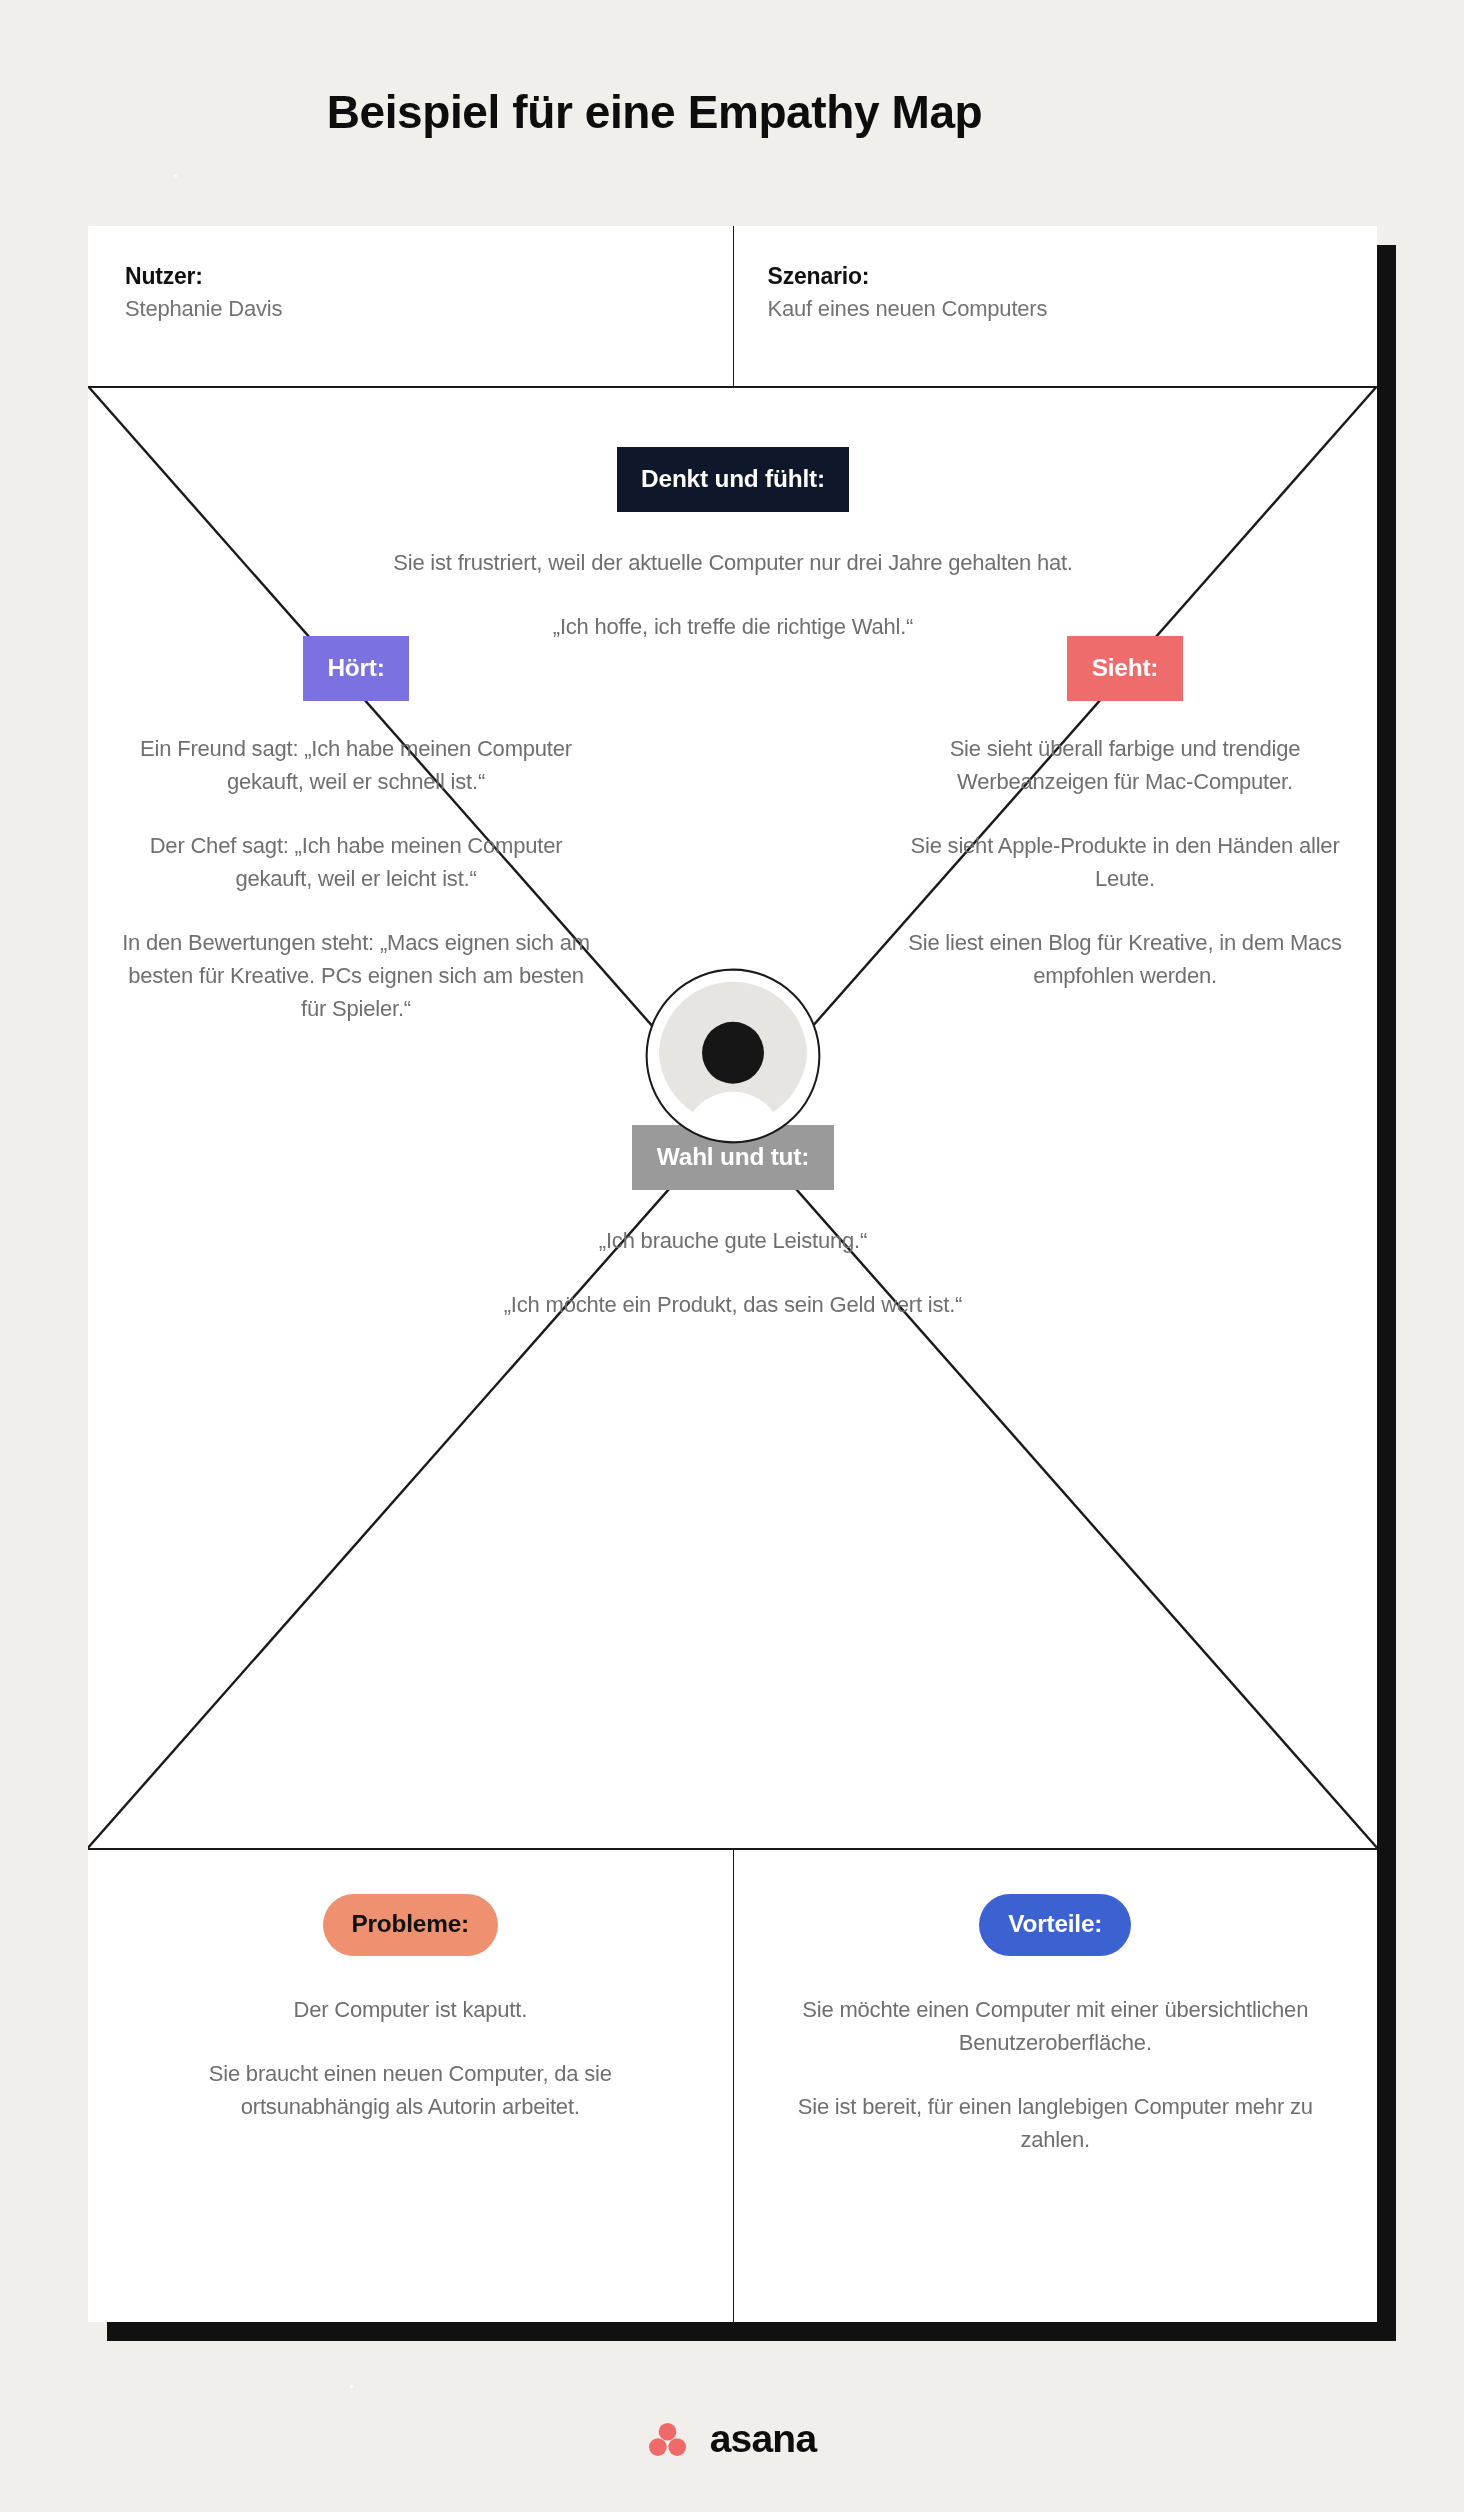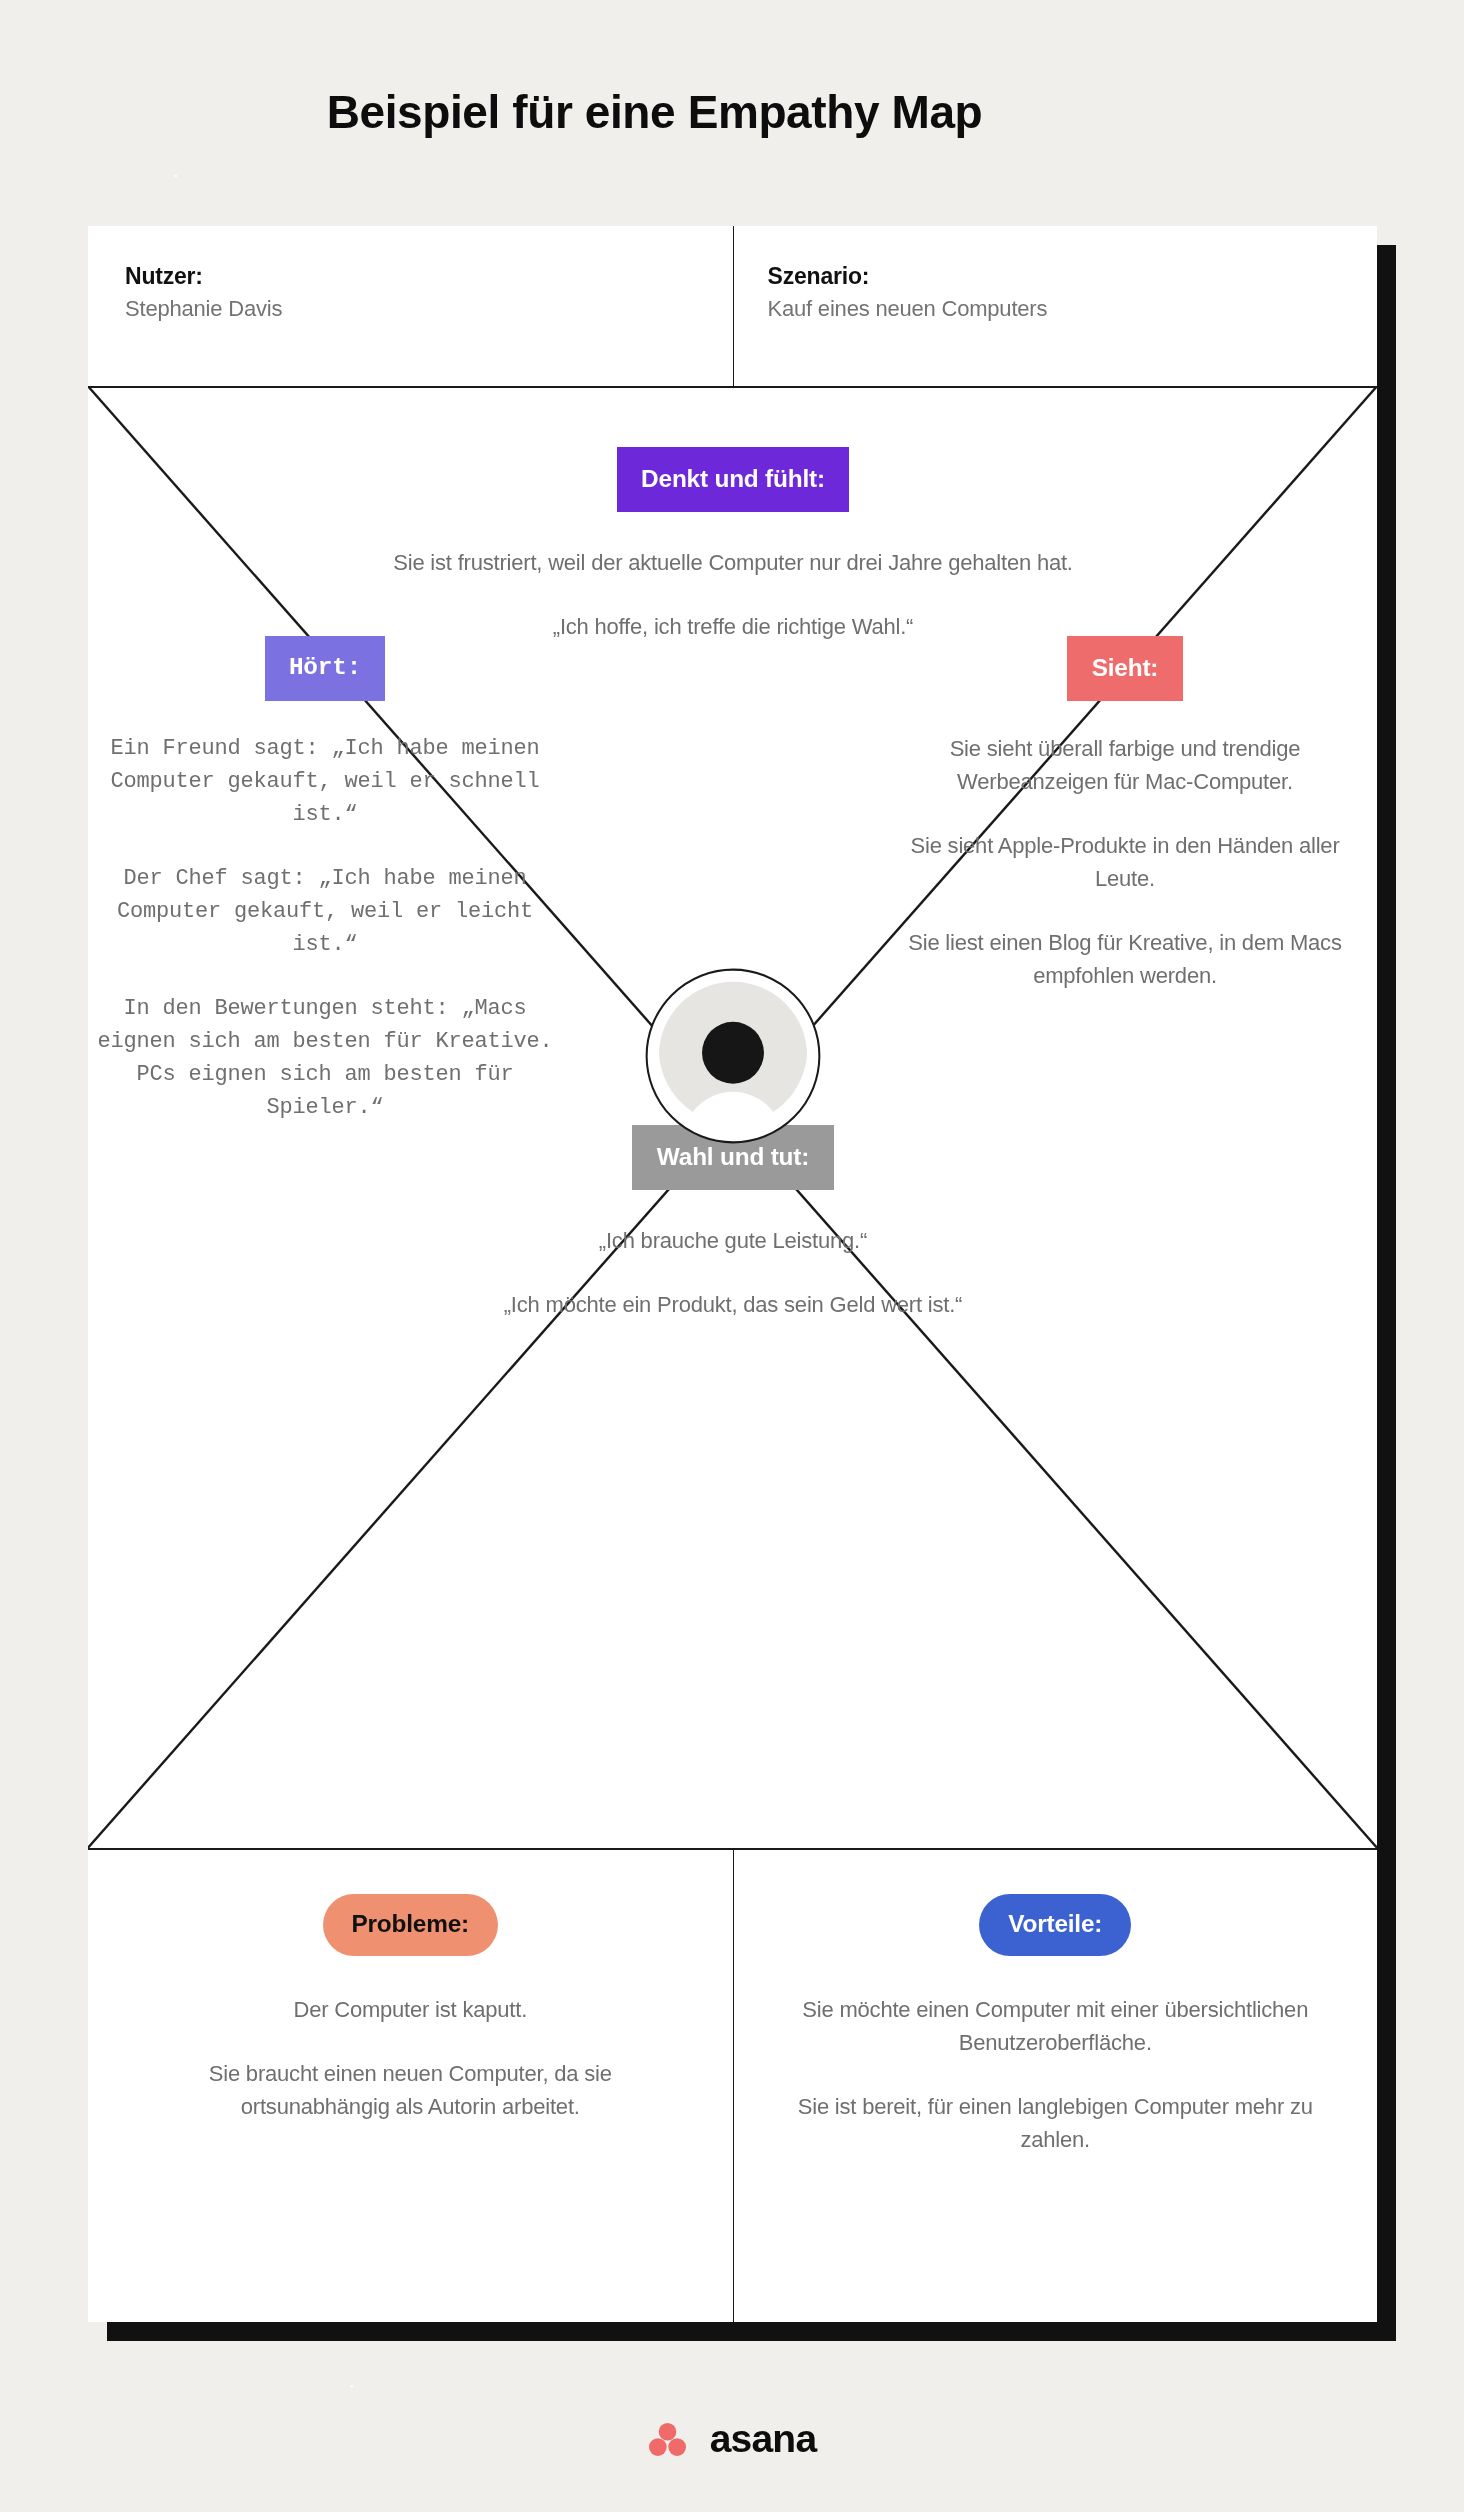--- a/index.html
+++ b/index.html
@@ -126,39 +126,39 @@
     display: inline-block;
     color: #ffffff;
     font-weight: 700;
     letter-spacing: -0.2px;
     line-height: 1;
   }
   .tag-rect {
     font-size: 24.4px;
     padding: 19.5px 24.4px 21px 24.4px;
   }
-  .tag-green { background: #6d28d9; }
+  .tag-green { background: #0f172a; }
   .tag-purple { background: #7b71e0; }
   .tag-red { background: #ef6c6c; }
   .tag-gray { background: #9a9a9a; }
 
   .body-text {
     font-size: 22px;
     line-height: 33px;
     color: #6f6f6f;
     letter-spacing: -0.2px;
   }
   .body-text p { margin: 0 0 31px 0; }
   .body-text p:last-child { margin-bottom: 0; }
 
   
   .quad-think { left: 238px; top: 221px; width: 814px; }
   .quad-think .spacer { height: 34px; }
 
-  .quad-hear  { left: 1px;  top: 410px; width: 472px; font-family: Liberation Mono, monospace; }
+  .quad-hear  { left: 32px;  top: 410px; width: 472px; }
   .quad-hear .spacer { height: 31px; }
 
   .quad-see   { left: 801px; top: 410px; width: 472px; }
   .quad-see .spacer { height: 31px; }
 
   .quad-say   { left: 238px; top: 899px; width: 814px; }
   .quad-say .spacer { height: 34px; }
 
   
   .eye-wrap {

